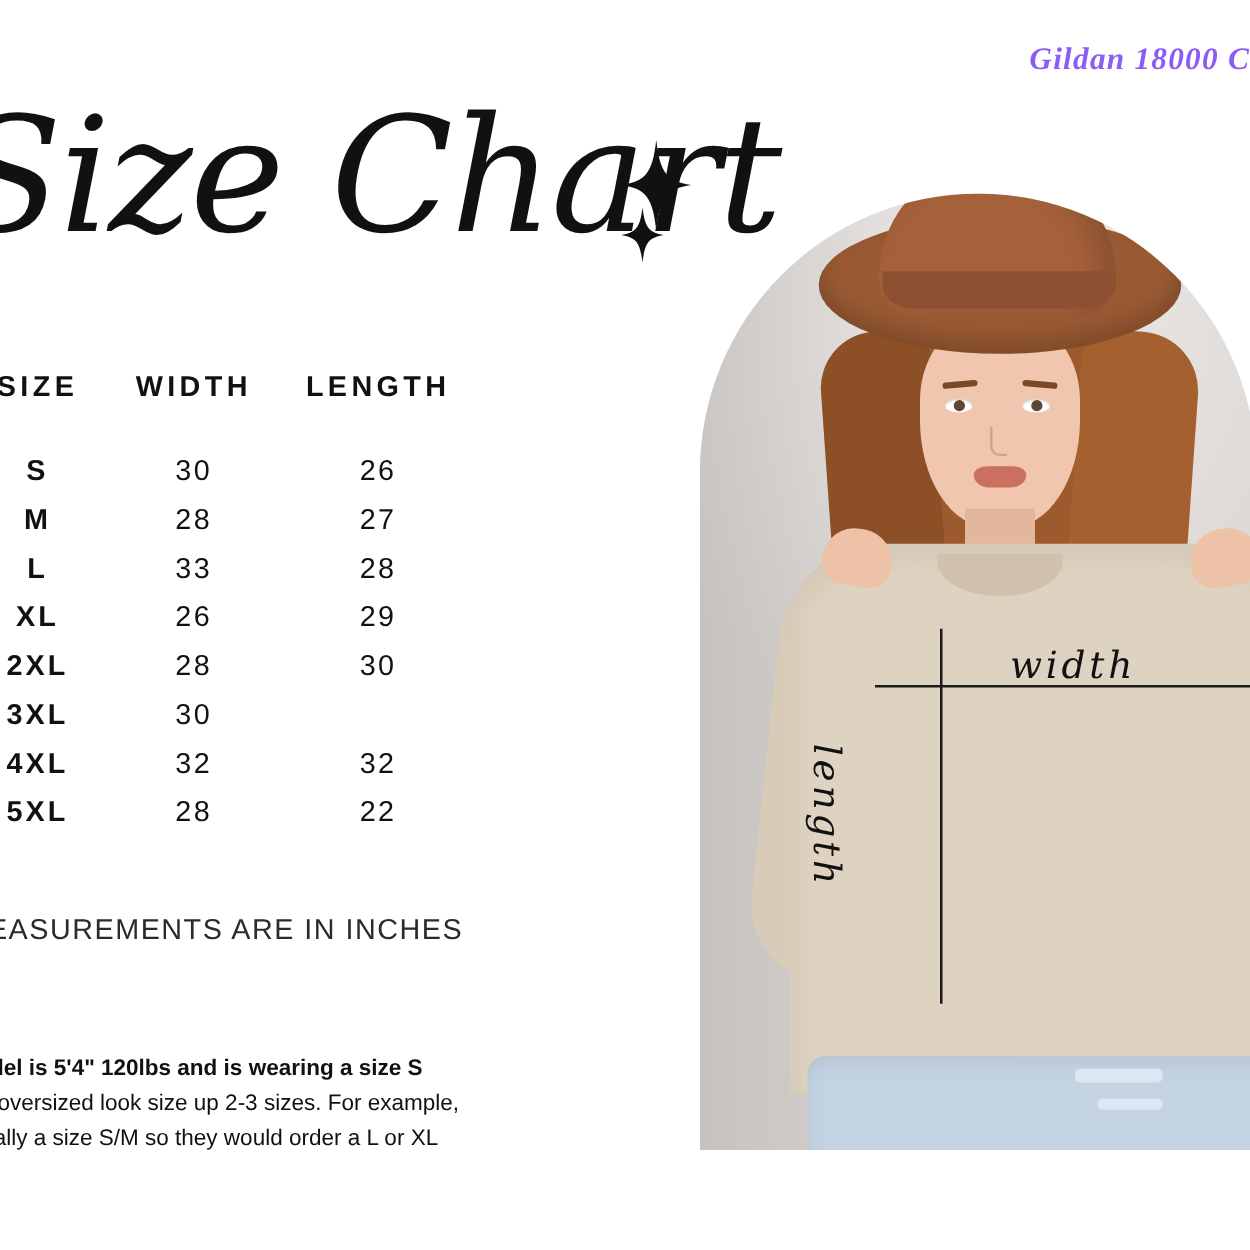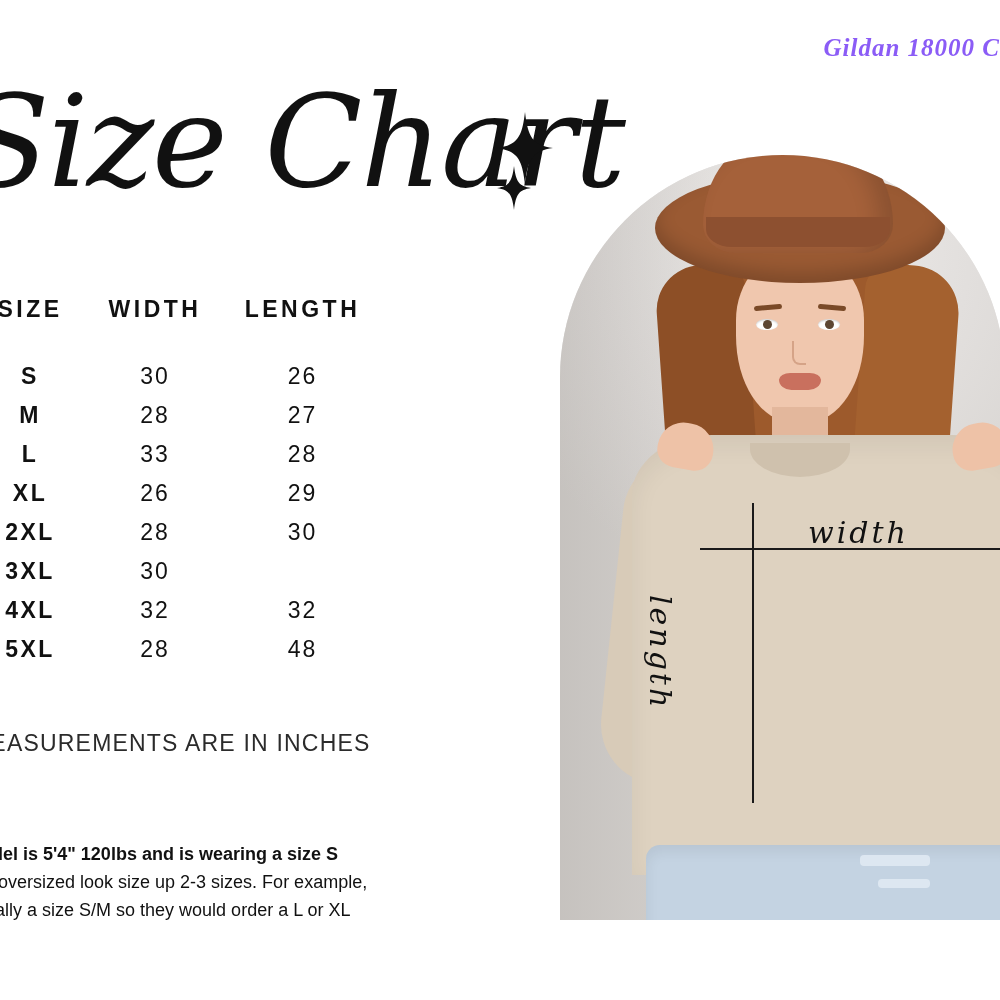--- a/index.html
+++ b/index.html
@@ -386,21 +386,21 @@
       <div class="col-width">30</div>
     </div>
     <div class="table-row">
       <div class="col-size">4XL</div>
       <div class="col-width">32</div>
       <div class="col-length">32</div>
     </div>
     <div class="table-row">
       <div class="col-size">5XL</div>
       <div class="col-width">28</div>
-      <div class="col-length">48</div>
+      <div class="col-length">22</div>
     </div>
   </div>
 
   <div class="note-inches">MEASUREMENTS ARE IN INCHES</div>
 
   <div class="footer">
     <div class="footer-line bold">Model is 5'4" 120lbs and is wearing a size S</div>
     <div class="footer-line">For oversized look size up 2-3 sizes. For example,</div>
     <div class="footer-line">usually a size S/M so they would order a L or XL</div>
   </div>

